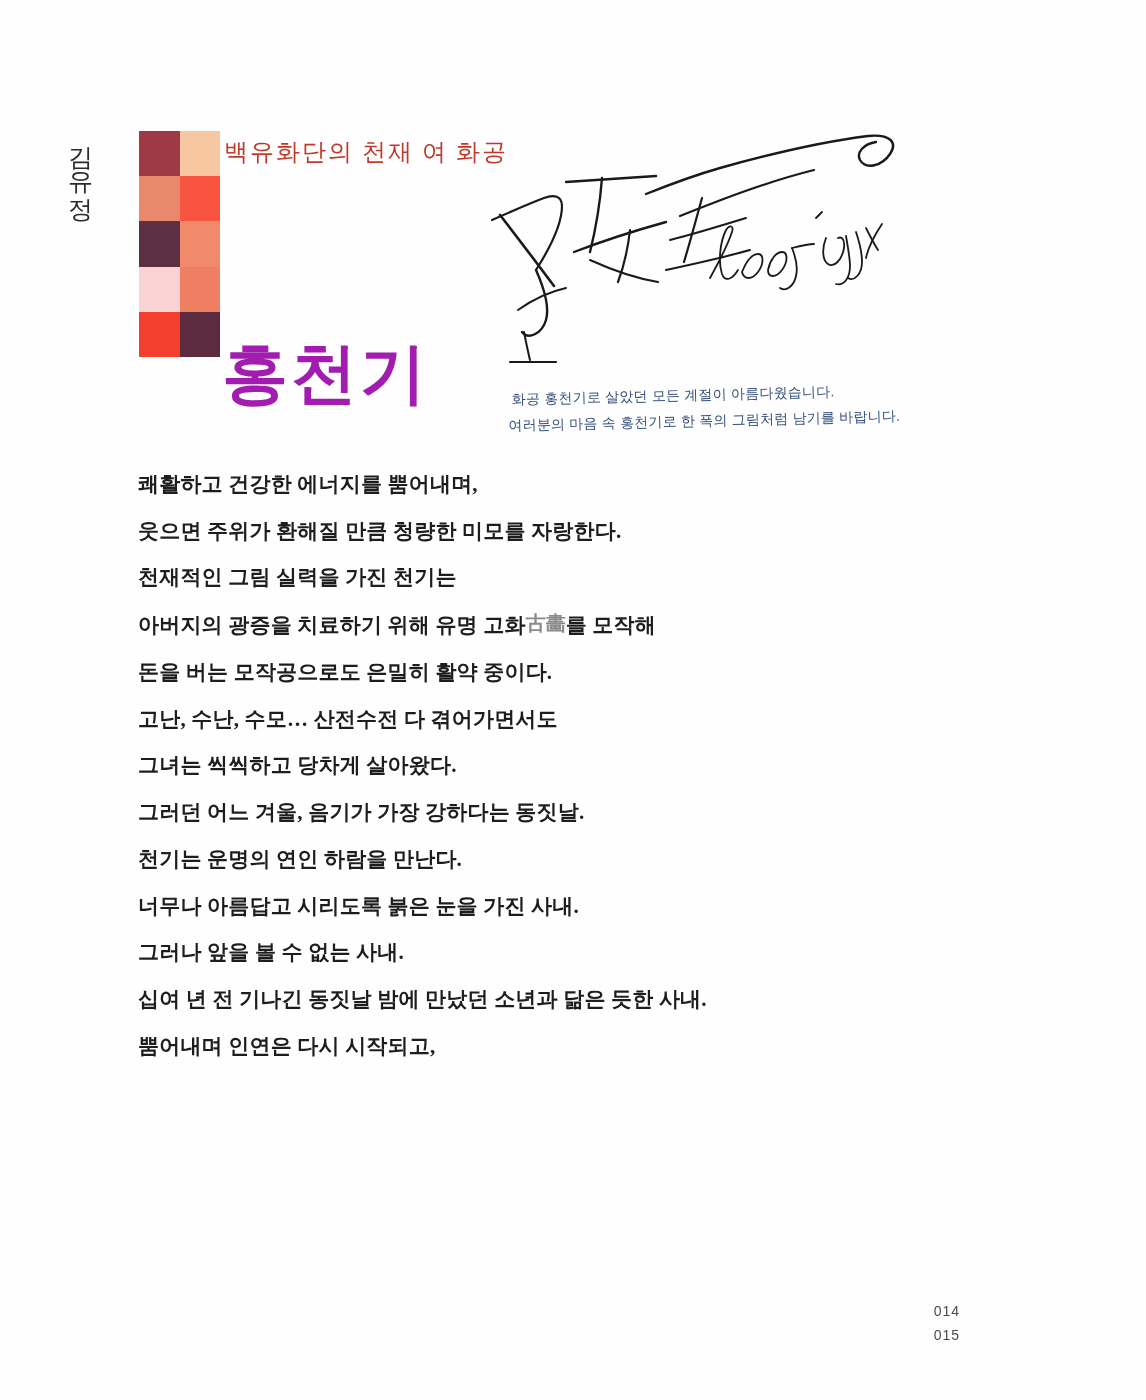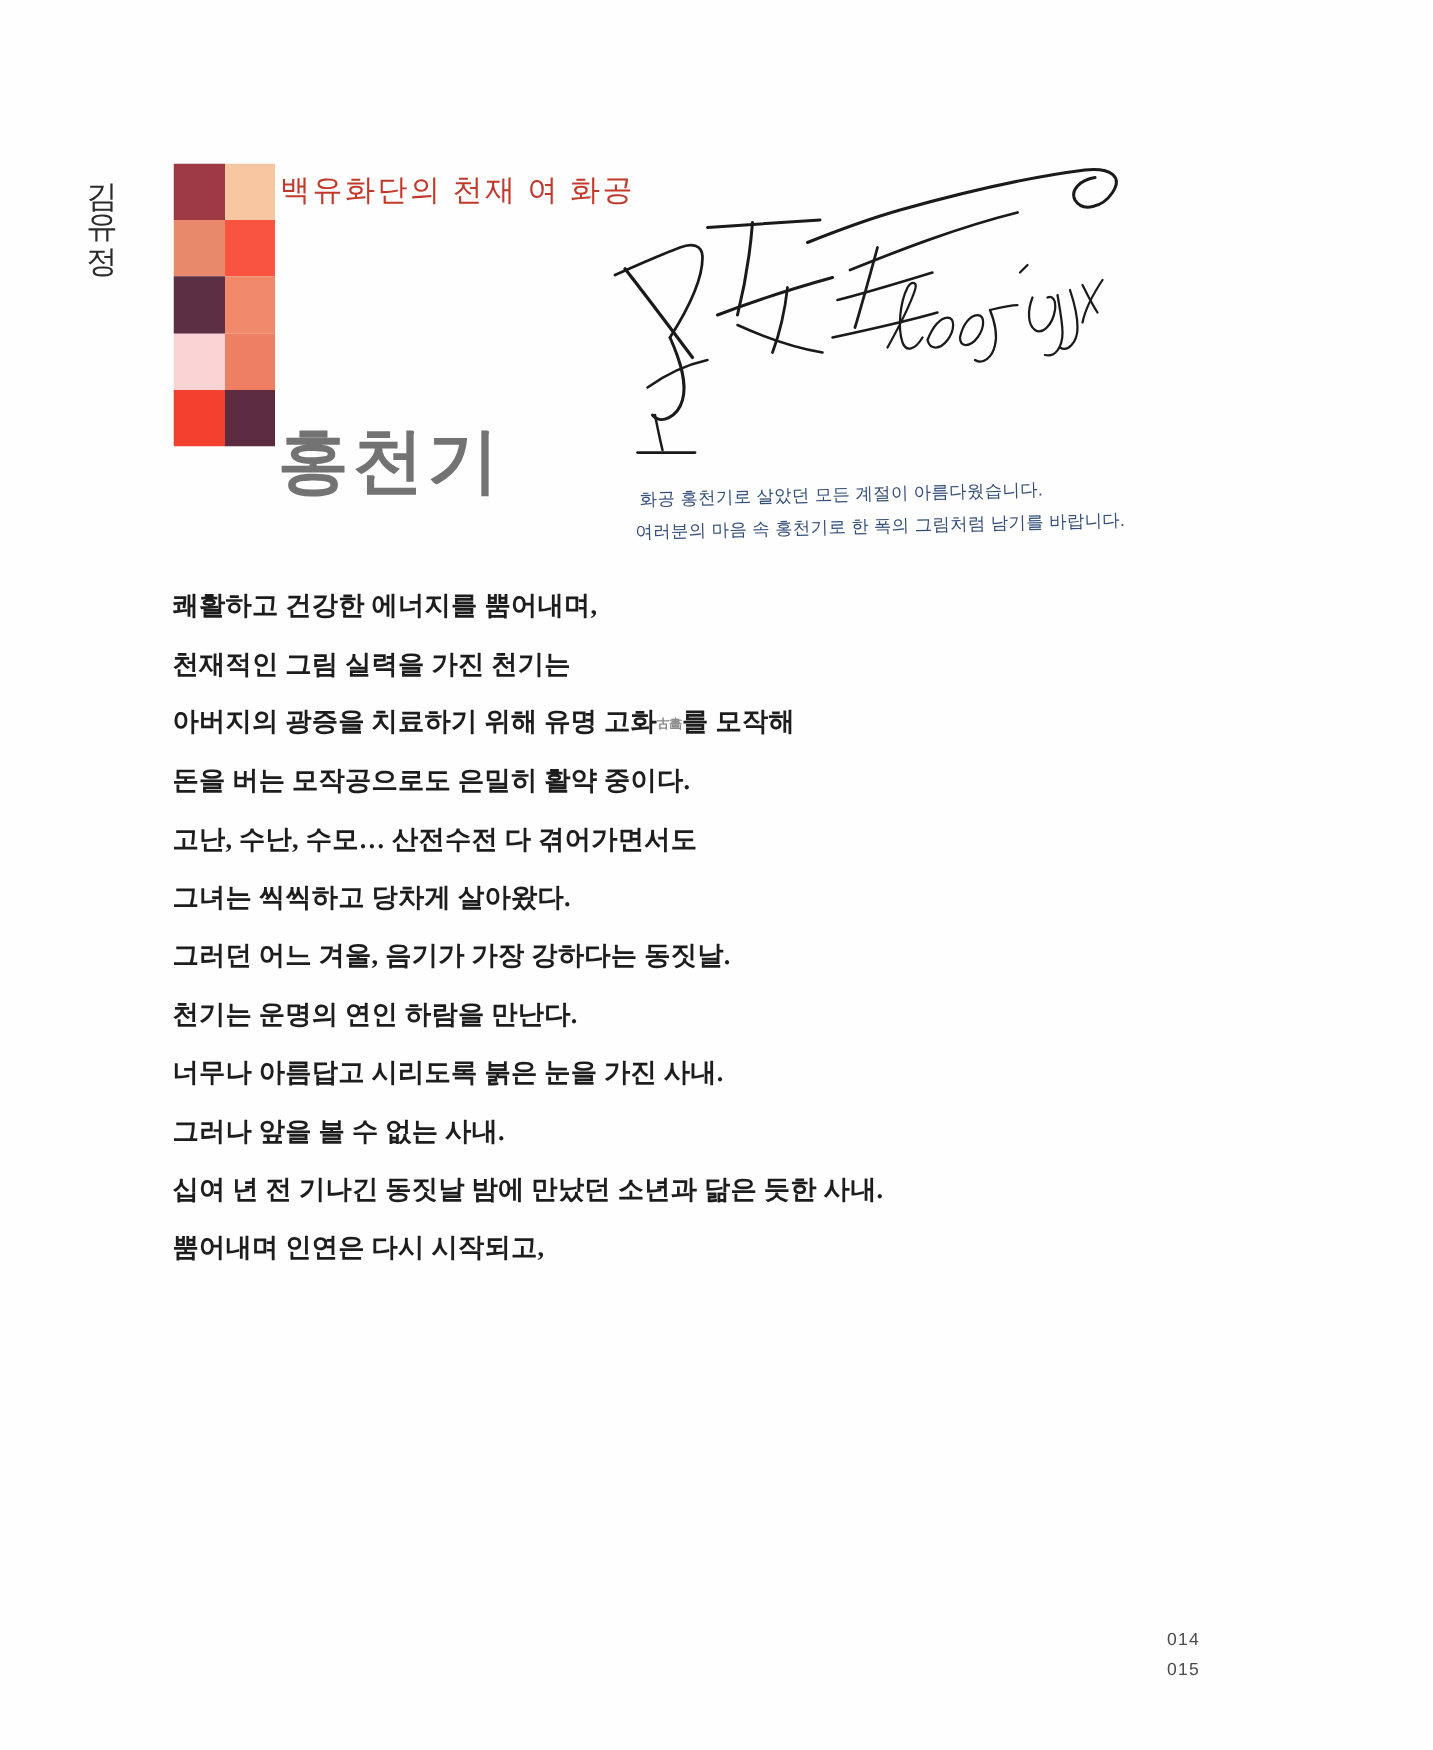--- a/index.html
+++ b/index.html
@@ -61,23 +61,23 @@
     letter-spacing: 2px;
     color: #c0392b;
     font-weight: 400;
     font-family: "Liberation Serif", "DejaVu Serif", serif;
   }
 
   .big-title {
     position: absolute;
     left: 222px;
     top: 341px;
-    font-size: 57px;
+    font-size: 66px;
     letter-spacing: 3px;
-    color: #737373;
+    color: #a21caf;
     font-weight: 700;
     line-height: 1;
     font-family: "Liberation Serif", "DejaVu Serif", serif;
   }
 
   
   .signature-area {
     position: absolute;
     left: 470px;
     top: 120px;
@@ -110,21 +110,21 @@
   }
   .body-copy p {
     margin: 0 0 18.4px 0;
     font-size: 21px;
     line-height: 1.35;
     color: #1d1d1d;
     letter-spacing: 0.2px;
     font-family: "Liberation Serif", "DejaVu Serif", serif;
   }
   .body-copy p .hanja {
-    font-size: 10px;
+    font-size: 20px;
     color: #8a8a8a;
     vertical-align: 2px;
     letter-spacing: 0;
     margin-top: 40px;
   }
 
   
   .folio {
     position: absolute;
     right: 186px;
@@ -198,20 +198,21 @@
     </svg>
   </div>
 
   <div class="sig-caption">
     <span>화공 홍천기로 살았던 모든 계절이 아름다웠습니다.</span>
     <span class="l2">여러분의 마음 속 홍천기로 한 폭의 그림처럼 남기를 바랍니다.</span>
   </div>
 
   <div class="body-copy">
       <p>쾌활하고 건강한 에너지를 뿜어내며,</p>
+      <p>웃으면 주위가 환해질 만큼 청량한 미모를 자랑한다.</p>
       <p>천재적인 그림 실력을 가진 천기는</p>
       <p>아버지의 광증을 치료하기 위해 유명 고화<span class="hanja">古畵</span>를 모작해</p>
       <p>돈을 버는 모작공으로도 은밀히 활약 중이다.</p>
       <p>고난, 수난, 수모… 산전수전 다 겪어가면서도</p>
       <p>그녀는 씩씩하고 당차게 살아왔다.</p>
       <p>그러던 어느 겨울, 음기가 가장 강하다는 동짓날.</p>
       <p>천기는 운명의 연인 하람을 만난다.</p>
       <p>너무나 아름답고 시리도록 붉은 눈을 가진 사내.</p>
       <p>그러나 앞을 볼 수 없는 사내.</p>
       <p>십여 년 전 기나긴 동짓날 밤에 만났던 소년과 닮은 듯한 사내.</p>

